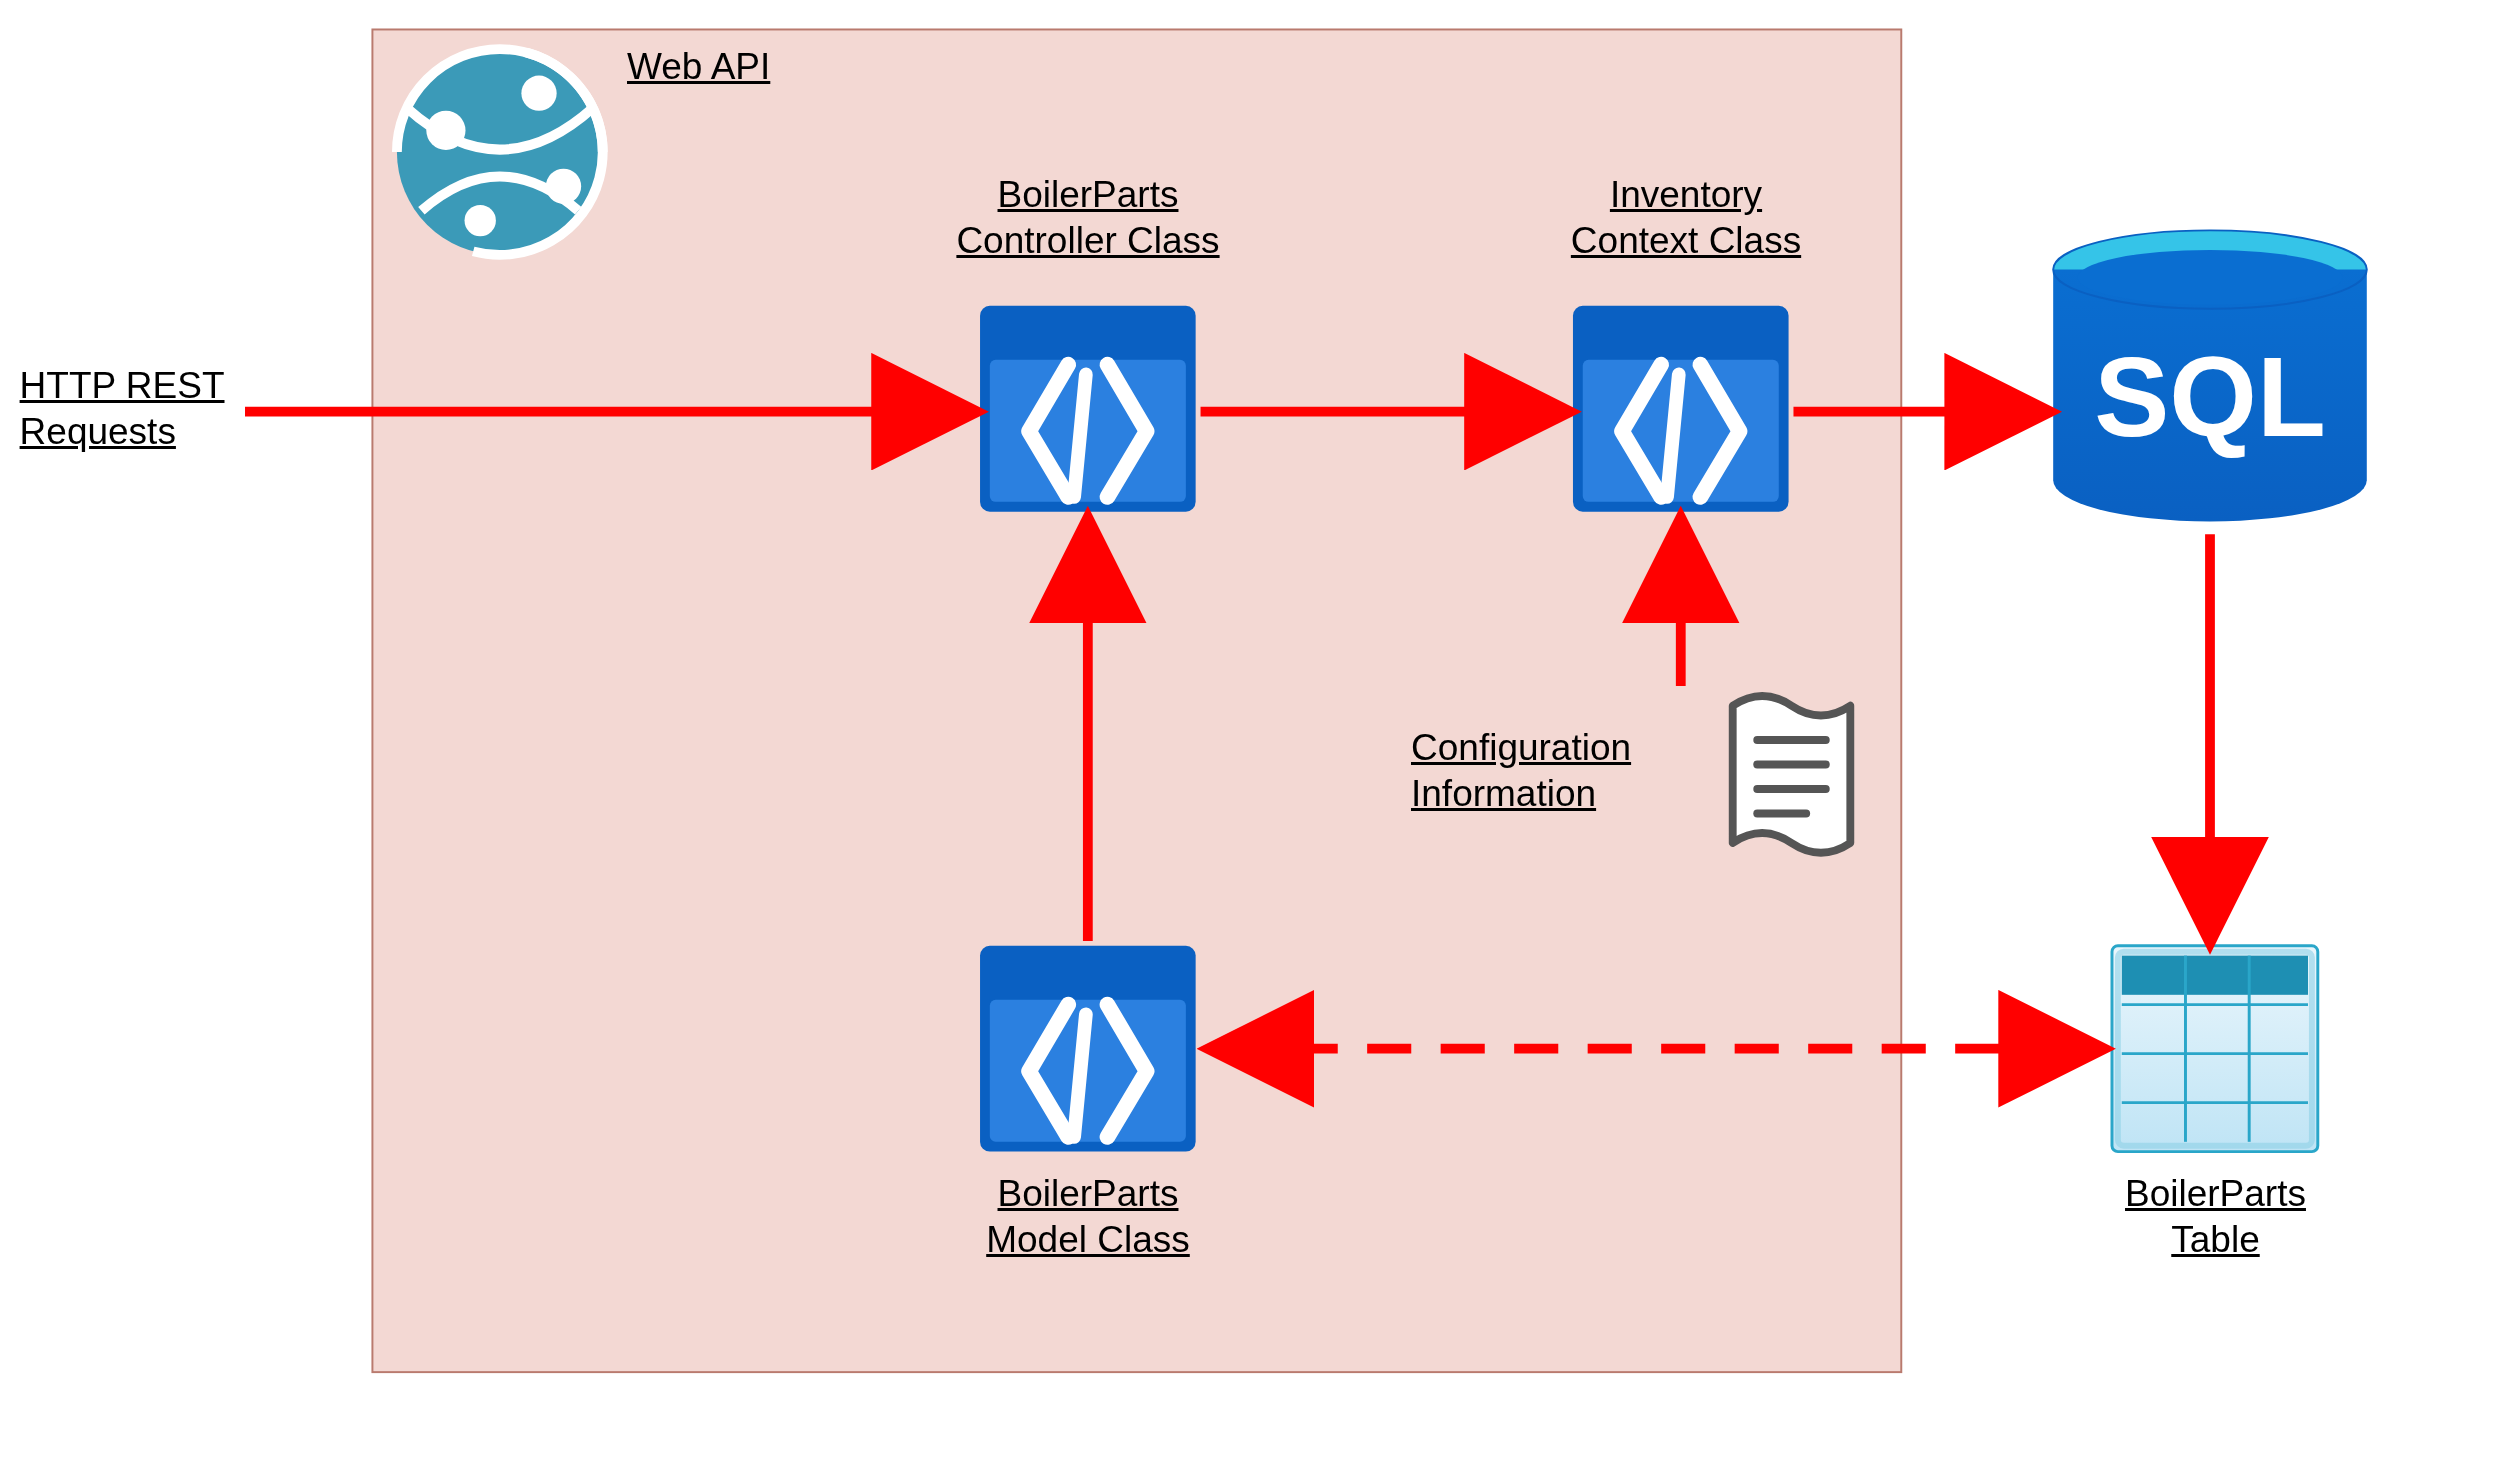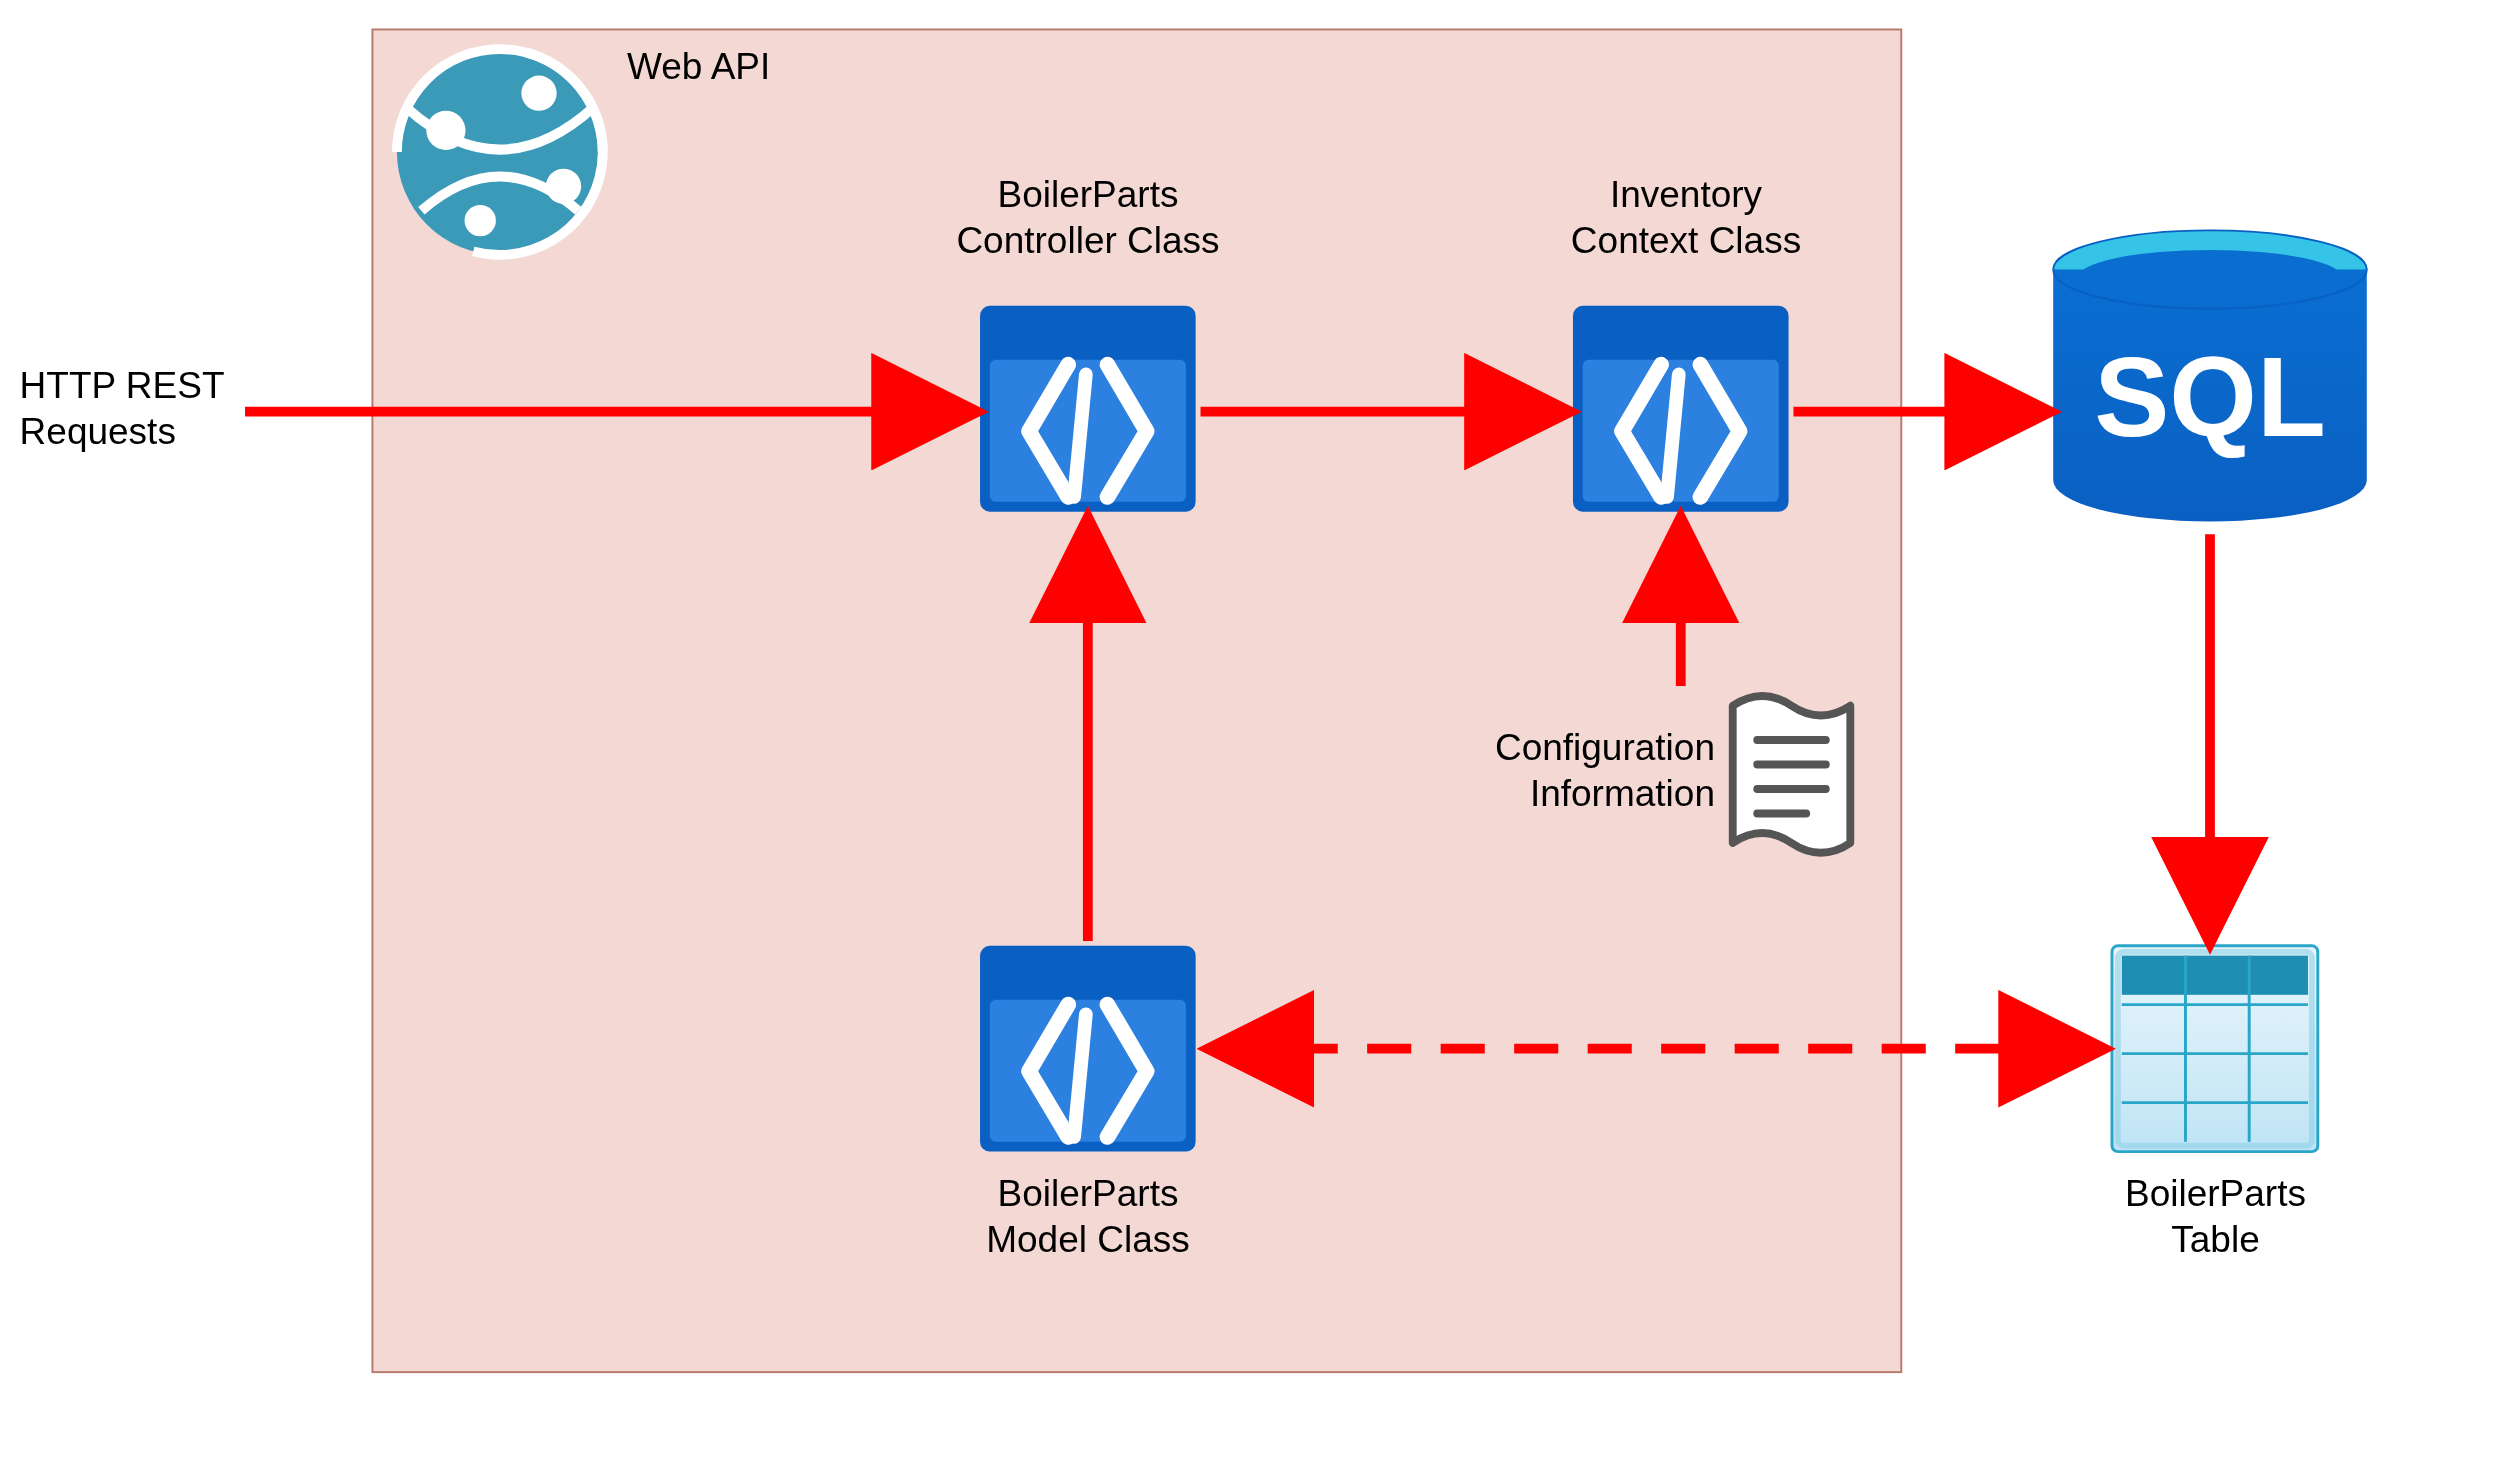--- a/index.html
+++ b/index.html
@@ -14,20 +14,21 @@
     height: 1480px;
     transform-origin: top left;
   }
   .label {
     position: absolute;
     font-size: 37px;
     color: #000;
     line-height: 1.25;
     text-align: center;
     white-space: pre;
+    text-decoration: underline;
   }
   svg.diagram {
     position: absolute;
     top: 0; left: 0;
     width: 2504px;
     height: 1480px;
     overflow: visible;
   }
 </style>
 </head>
@@ -132,21 +133,21 @@
 <div class="label" style="left:19.6px; top:363px; text-align:left;">HTTP REST
 Requests</div>
 
 <div class="label" style="left:931px; top:172px; width:314px;">BoilerParts
 Controller Class</div>
 
 <div class="label" style="left:1529px; top:172px; width:314px;">Inventory
 Context Class</div>
 
 
-<div class="label" style="left:1411px; top:725px; width:304px; text-align:right;">Configuration
+<div class="label" style="left:1411px; top:725px; width:304px; text-align:left;">Configuration
 Information</div>
 
 <div class="label" style="left:951px; top:1171px; width:274px;">BoilerParts
 Model Class</div>
 
 <div class="label" style="left:2098px; top:1171px; width:235px;">BoilerParts
 Table</div>
 
 </div>
 

